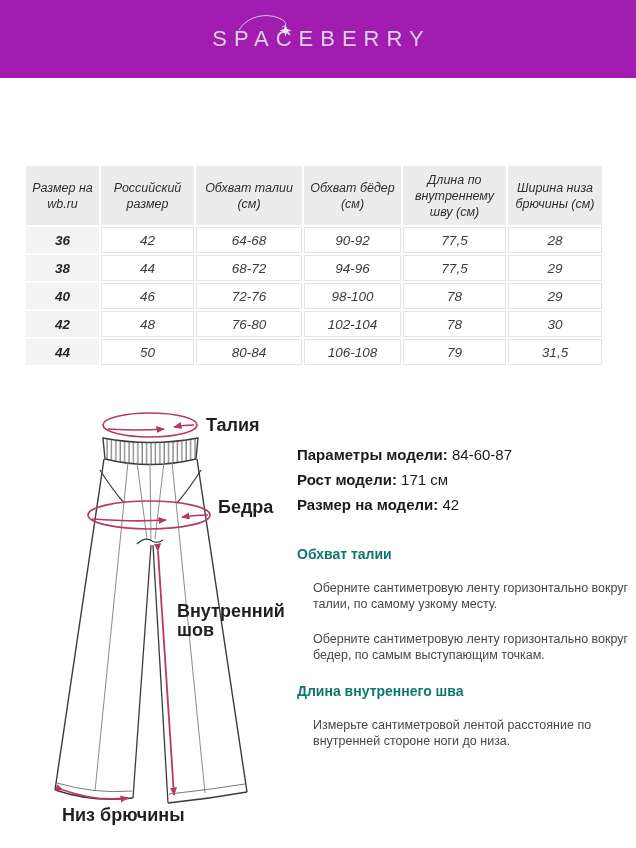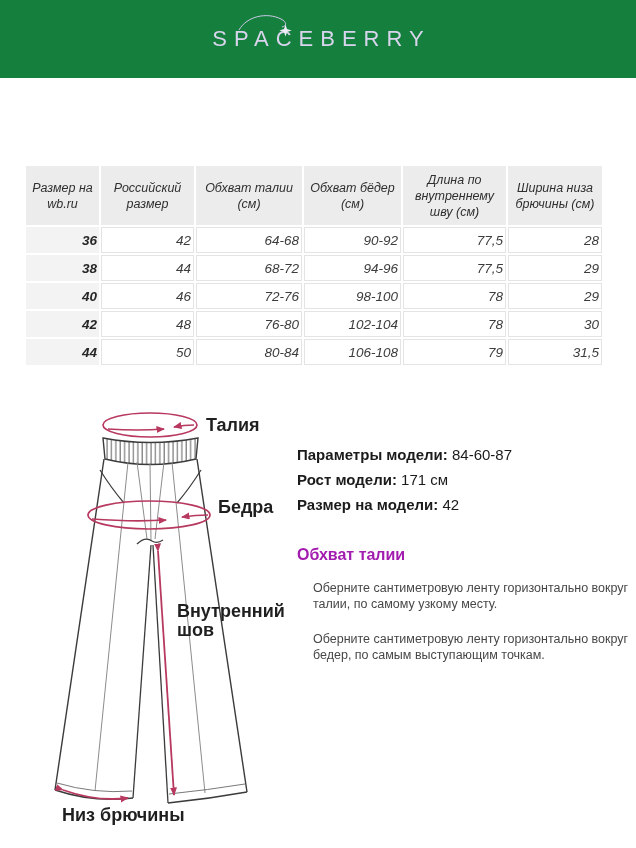--- a/index.html
+++ b/index.html
@@ -1,51 +1,51 @@
 <!DOCTYPE html>
 <html><head>
 <meta charset="utf-8">
 <style>
   html,body{margin:0;padding:0;background:#fff;}
   .page{position:relative;width:636px;height:848px;background:#ffffff;overflow:hidden;
         font-family:"Liberation Sans",sans-serif;color:#2e2e2e;}
 
   
-  .brand-band{position:absolute;left:0;top:0;width:636px;height:78px;background:#15803d;
+  .brand-band{position:absolute;left:0;top:0;width:636px;height:78px;background:#a21caf;
               display:flex;align-items:center;justify-content:center;}
   .logo-wrap{position:relative;padding-left:7px;}
   .logo-text{font-family:"Liberation Sans",sans-serif;font-size:22px;font-weight:400;
              letter-spacing:7px;color:#d9d4ee;}
   .logo-swoosh{position:absolute;left:32px;top:-16px;}
 
   
   .size-table{position:absolute;left:24px;top:164px;width:580px;border-collapse:separate;
               border-spacing:2px;table-layout:fixed;font-style:italic;}
   .size-table th{background:#ececec;border:none;font-size:12.5px;font-weight:400;color:#2f2f2f;
                  height:55px;text-align:center;vertical-align:middle;line-height:16px;padding:2px 5px;}
   .size-table td{background:#ffffff;border:1px solid #e4e4e4;font-size:13.5px;color:#3c3c3c;
-                 height:24px;text-align:right;vertical-align:middle;padding:0 2px;}
+                 height:24px;text-align:center;vertical-align:middle;padding:0 2px;}
   .size-table td.first{background:#f3f3f3;border:none;font-weight:700;color:#262626;}
 
   
   .diagram{position:absolute;left:18px;top:398px;width:282px;height:448px;}
   .diagram svg{position:absolute;left:0;top:0;}
   .diag-label{position:absolute;font-size:18px;font-weight:700;color:#1f1f1f;line-height:19px;}
   .lbl-waist{left:188px;top:18px;}
   .lbl-hips{left:200px;top:100px;}
   .lbl-inseam{left:159px;top:170px;width:100px;margin-top:34px;}
   .lbl-hem{left:44px;top:408px;}
 
   
   .info-col{position:absolute;left:297px;top:442px;width:322px;}
   .model-line{font-size:15px;line-height:25px;color:#1b1b1b;}
   .model-line b{font-weight:700;}
   .sections{margin-top:28px;}
   .m-section{margin-bottom:19px;}
-  .m-title{font-size:16px;font-weight:700;color:#a21caf;line-height:19px;margin:0 0 7px 0;}
+  .m-title{font-size:14px;font-weight:700;color:#0f766e;line-height:19px;margin:0 0 7px 0;}
   .m-text{font-size:12.5px;color:#474747;line-height:16px;margin:16px;width:320px;}
 </style>
 </head>
 <body>
 
 <div class="page">
 
   <div class="brand-band">
     <div class="logo-wrap">
       <span class="logo-text">SPACEBERRY</span>
@@ -187,16 +187,20 @@
     </div>
 
     <div class="sections">
       <div class="m-section">
         <p class="m-title">Обхват талии</p>
         <p class="m-text">Оберните сантиметровую ленту горизонтально вокруг талии, по самому узкому месту.</p>
       </div>
       <div class="m-section">
         <p class="m-text">Оберните сантиметровую ленту горизонтально вокруг бедер, по самым выступающим точкам.</p>
       </div>
+      <div class="m-section">
+        <p class="m-title">Длина внутреннего шва</p>
+        <p class="m-text">Измерьте сантиметровой лентой расстояние по внутренней стороне ноги до низа.</p>
+      </div>
     </div>
   </div>
 
 </div>
 
 </body></html>

